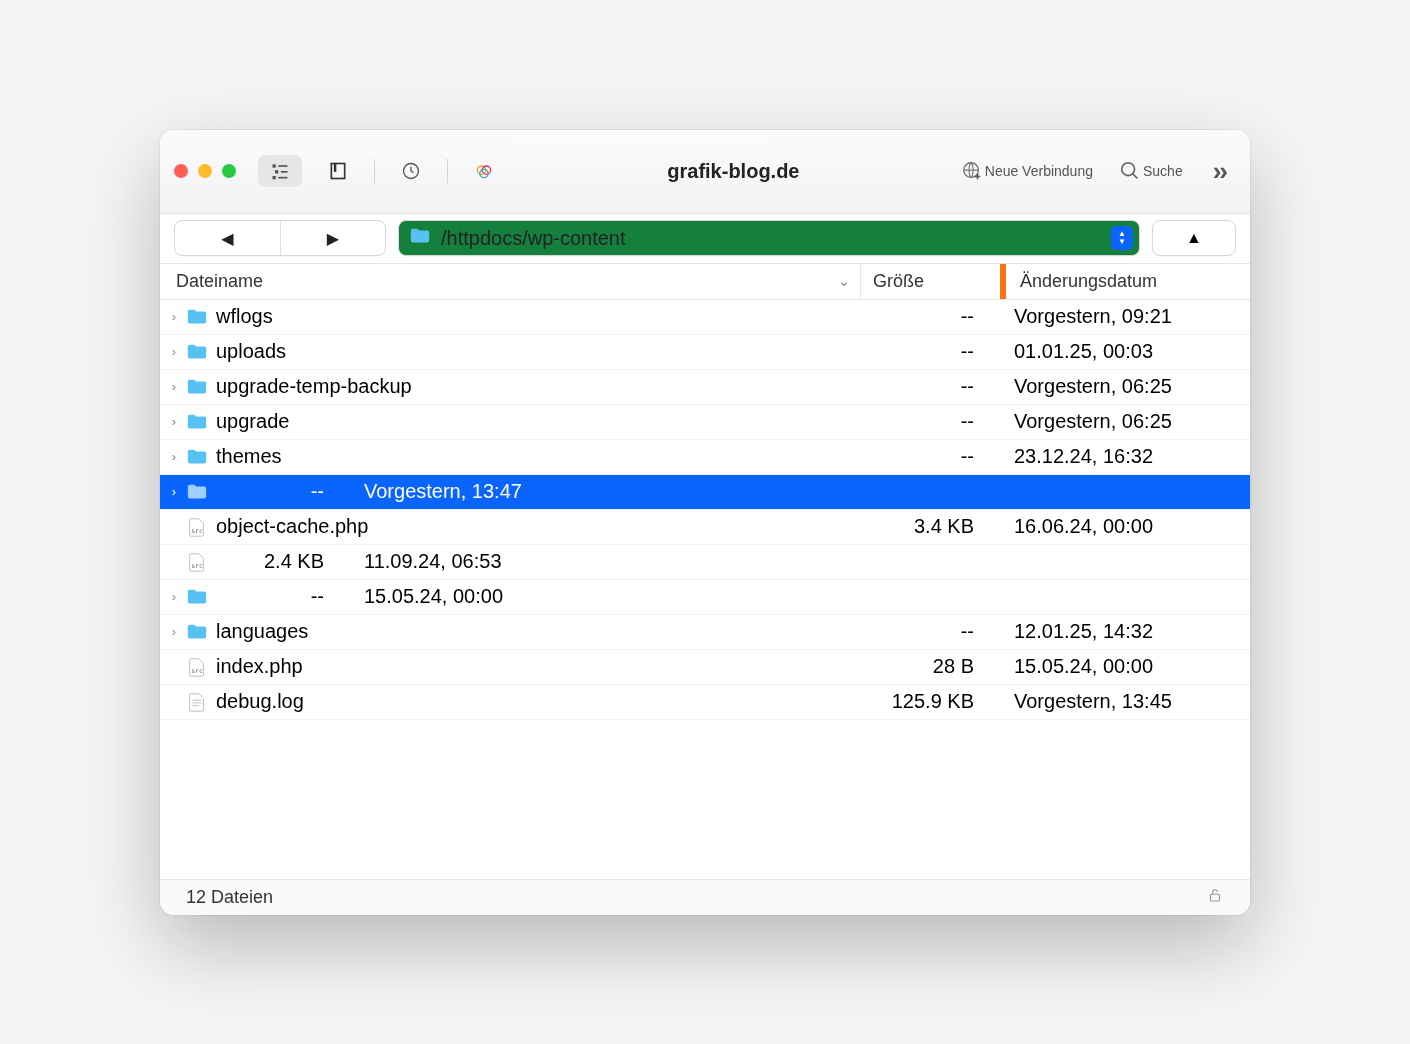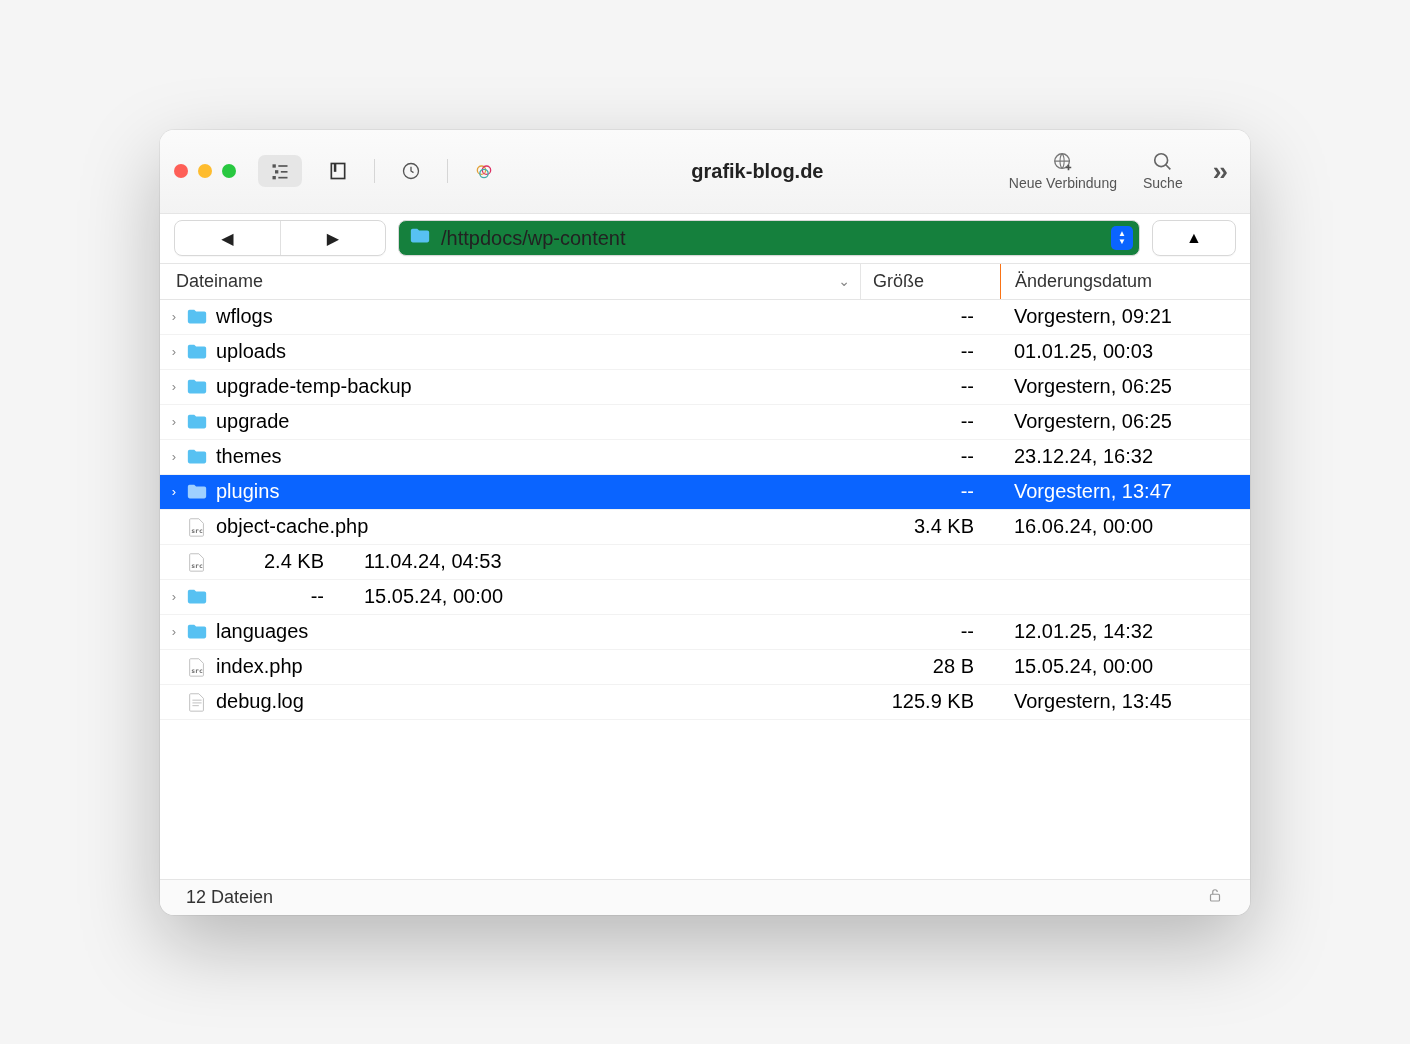--- a/index.html
+++ b/index.html
@@ -33,21 +33,21 @@
   .traffic { display:flex; gap:10px; margin-right:22px; }
   .dot { width:14px; height:14px; border-radius:50%; }
   .dot.red{background:#fe5f57;} .dot.yellow{background:#febc2e;} .dot.green{background:#28c840;}
   .toolbar-left { display:flex; align-items:center; gap:14px; }
   .tbtn { width:44px; height:32px; border-radius:7px; display:flex; align-items:center; justify-content:center; color:#555;}
   .tbtn.active { background:#e6e6e6; }
   .tbtn svg { width:20px; height:20px; }
   .vsep { width:1px; height:24px; background:#d6d6d6; }
   .title { flex:1; text-align:center; font-size:20px; font-weight:600; color:#222; }
   .toolbar-right { display:flex; align-items:center; gap:26px; margin-right:6px;}
-  .ritem { display:flex; flex-direction:column; align-items:center; gap:2px; color:#555; font-size:14px;}
+  .ritem { display:flex; flex-direction:row; align-items:center; gap:2px; color:#555; font-size:14px;}
   .ritem svg { width:22px; height:22px; }
   .more { font-size:26px; color:#555; font-weight:600; padding:0 4px; letter-spacing:-2px;}
   .pathbar {
     height:50px;
     display:flex;
     align-items:center;
     gap:12px;
     padding:0 14px;
     border-bottom:1px solid #e5e5e5;
   }
@@ -59,27 +59,27 @@
   .pathtext { font-size:20px; color:#222; flex:1; }
   .stepper { width:22px; height:24px; background:#0a64ff; border-radius:5px; display:flex; flex-direction:column; align-items:center; justify-content:center; color:#fff;}
   .stepper span{font-size:8px; line-height:8px;}
   .upbtn { width:84px; height:36px; border:1px solid #d8d8d8; border-radius:8px; background:#fff; display:flex; align-items:center; justify-content:center; font-size:16px; box-shadow:0 1px 1px rgba(0,0,0,0.03);}
   .header-row {
     display:flex; align-items:center; height:36px; font-size:18px; color:#333; border-bottom:1px solid #e5e5e5; padding-left:16px;
   }
   .col-name { flex:1; display:flex; align-items:center; gap:22px;}
   .col-name .sort{ color:#888; font-size:14px; margin-right:10px;}
   .col-size { width:140px; padding-right:20px; text-align:right; border-left:1px solid #e5e5e5; height:100%; display:flex; align-items:center; justify-content:flex-start; padding-left:12px;}
-  .col-date { width:250px; padding-left:14px; border-left:1px solid #f97316; height:100%; display:flex; align-items:center;}
+  .col-date { width:250px; padding-left:14px; border-left:6px solid #f97316; height:100%; display:flex; align-items:center;}
   .filelist { flex:1; overflow:auto; }
   .row {
     display:flex; align-items:center; height:35px; font-size:20px; color:#000; padding-left:4px; border-bottom:1px solid #f2f2f2;
   }
   .row .disclosure { width:20px; display:flex; justify-content:center; color:#8a8a8a; font-size:13px;}
-  .row .icon { width:26px; display:flex; justify-content:center;font-weight:bold; }
+  .row .icon { width:26px; display:flex; justify-content:center; }
   .row .icon svg{width:22px;height:22px;}
   .row .name { flex:1; padding-left:6px; white-space:nowrap; overflow:hidden; text-overflow:ellipsis;}
   .row .size { width:140px; text-align:right; padding-right:26px; }
   .row .date { width:250px; padding-left:14px; }
   .row.selected { background:#0a64ff; color:#fff; }
   .row.selected .disclosure { color:#fff; }
   .statusbar {
     height:36px; border-top:1px solid #e5e5e5; display:flex; align-items:center; padding:0 26px; font-size:18px; color:#333; background:#fafafa;
   }
   .statusbar .spacer{flex:1;}
@@ -242,21 +242,20 @@
         <span class="size">--</span>
         <span class="date">23.12.24, 16:32</span>
       </div>
       <div class="row selected">
         <span class="disclosure">›</span>
         <span class="icon">
           <svg viewBox="0 0 24 24">
             <path fill="#9fd0ff" d="M2 6a2 2 0 012-2h5l2 2h9a2 2 0 012 2v9a2 2 0 01-2 2H4a2 2 0 01-2-2V6z"></path>
           </svg>
         </span>
-        <span class="name">plugins</span>
         <span class="size">--</span>
         <span class="date">Vorgestern, 13:47</span>
       </div>
       <div class="row">
         <span class="disclosure"></span>
         <span class="icon">
           <svg viewBox="0 0 24 24">
             <path d="M5 3h9l5 5v13a1 1 0 01-1 1H5a1 1 0 01-1-1V4a1 1 0 011-1z" fill="#fff" stroke="#bbb"></path>
             <text x="12" y="19" font-size="7" text-anchor="middle" fill="#666" font-family="monospace">src</text>
           </svg>
@@ -267,21 +266,21 @@
       </div>
       <div class="row">
         <span class="disclosure"></span>
         <span class="icon">
           <svg viewBox="0 0 24 24">
             <path d="M5 3h9l5 5v13a1 1 0 01-1 1H5a1 1 0 01-1-1V4a1 1 0 011-1z" fill="#fff" stroke="#bbb"></path>
             <text x="12" y="19" font-size="7" text-anchor="middle" fill="#666" font-family="monospace">src</text>
           </svg>
         </span>
         <span class="size">2.4 KB</span>
-        <span class="date">11.04.24, 04:53</span>
+        <span class="date">11.09.24, 06:53</span>
       </div>
       <div class="row">
         <span class="disclosure">›</span>
         <span class="icon">
           <svg viewBox="0 0 24 24">
             <path fill="#57c1f2" d="M2 6a2 2 0 012-2h5l2 2h9a2 2 0 012 2v9a2 2 0 01-2 2H4a2 2 0 01-2-2V6z"></path>
           </svg>
         </span>
         <span class="size">--</span>
         <span class="date">15.05.24, 00:00</span>

